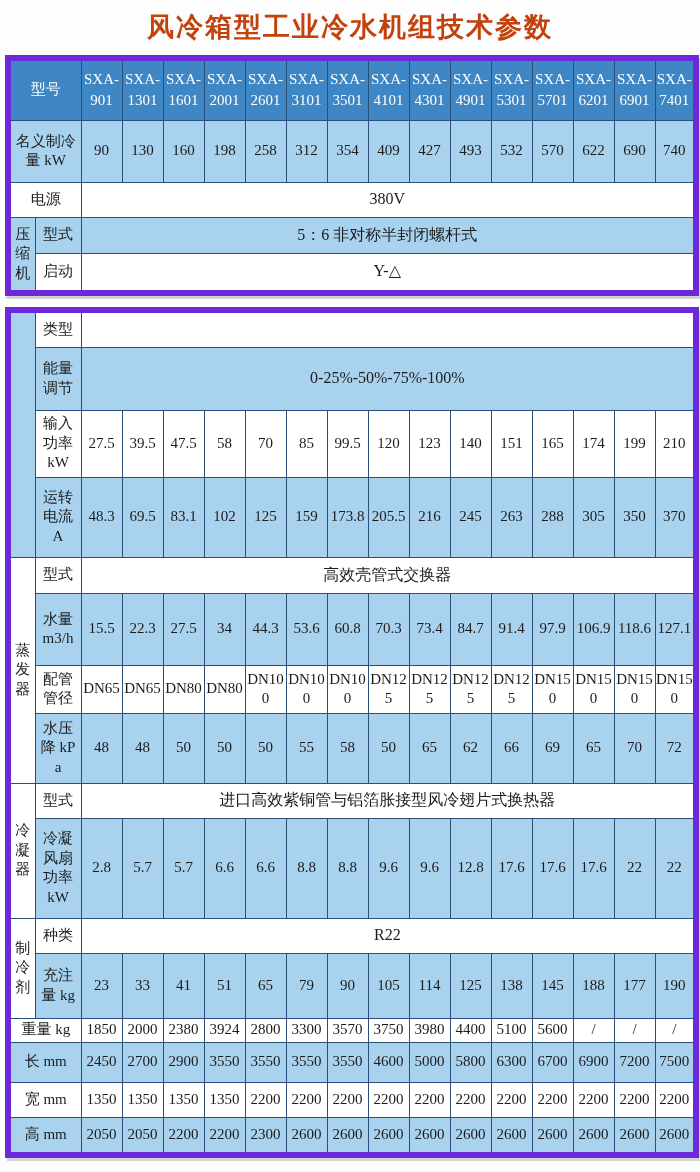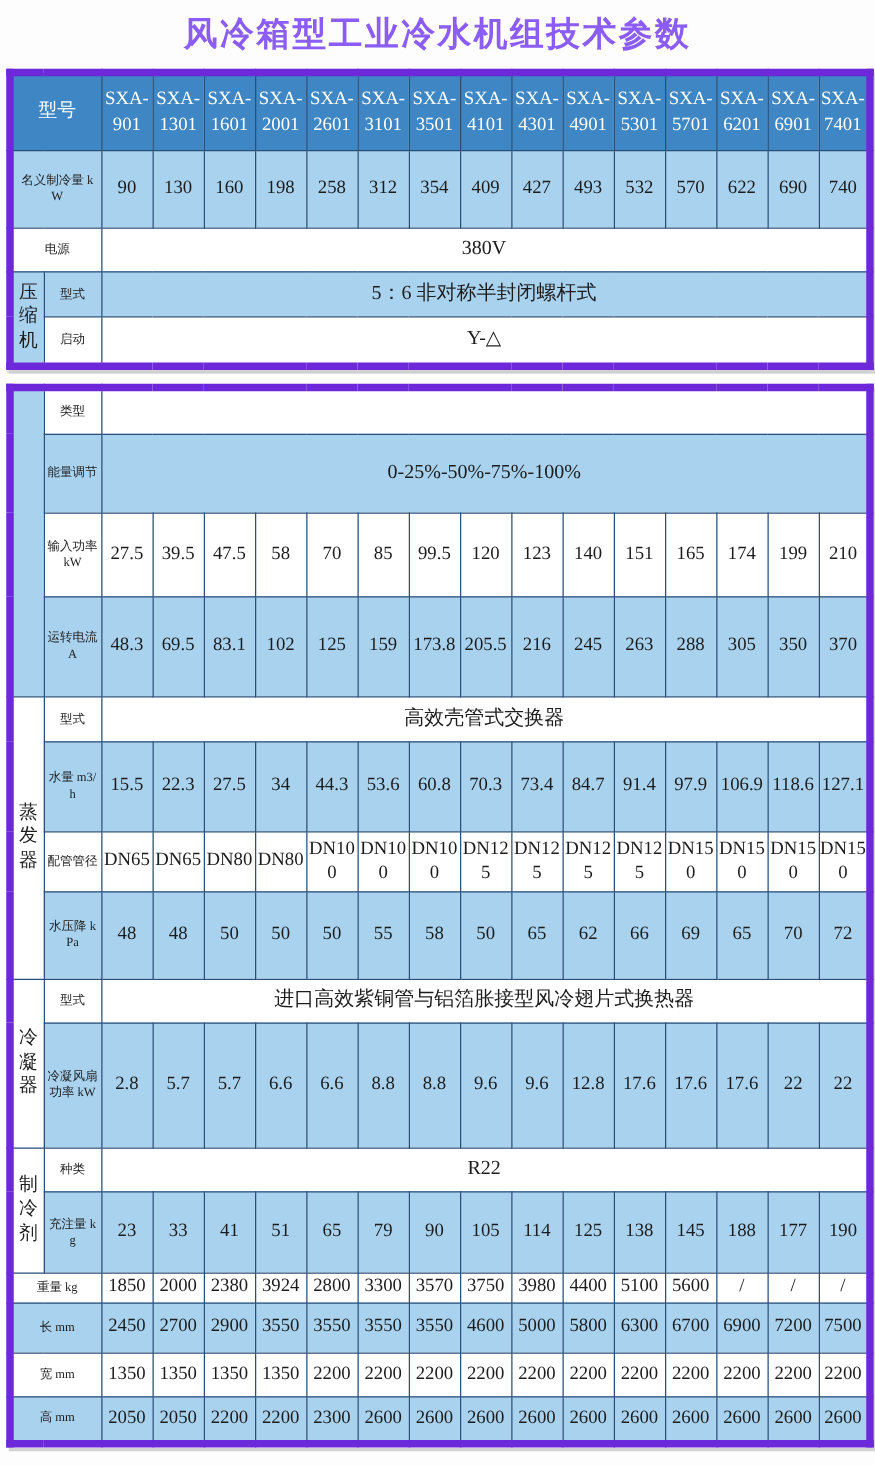--- a/index.html
+++ b/index.html
@@ -4,37 +4,37 @@
 <style>
   html,body{margin:0;padding:0;}
   body{
     width:700px;height:1172px;background:#fdfdfd;
     font-family:"Liberation Sans",sans-serif;color:#1c1c1c;
     overflow:hidden;
   }
   .title{
     font-family:"Liberation Serif",serif;font-weight:bold;
     font-size:27px;text-align:center;margin:9px 0 10px 0;
-    letter-spacing:2px;color:#8b5cf6;
+    letter-spacing:2px;color:#c2410c;
   }
   table{
     border-collapse:collapse;table-layout:fixed;width:688px;margin-left:5px;
     box-shadow:2px 3px 0 rgba(160,160,160,.45);
     border:6px solid #6d28d9;
   }
   td{
     border:1px solid #2a4f79;text-align:center;vertical-align:middle;
     padding:1px 0;word-break:break-all;line-height:1.3;
     font-family:"Liberation Serif",serif;font-size:15px;
   }
   .bg-blue{background:#a9d2ef;}
   .bg-white{background:#ffffff;}
   .bg-head{background:#3e86c4;color:#ffffff;}
   .glabel{font-size:15px;padding:0 2px;}
-  .rlabel{font-size:10px;padding:0 2px;}
+  .rlabel{font-size:15px;padding:0 2px;}
   .mcell{font-size:16px;word-break:normal;}
   .dcell{font-size:15px;}
   .hcell{font-size:15px;line-height:1.45;}
   .gap{height:9px;background:transparent;border-top:1px solid #cfcfcf;margin:1px 5px 0 5px;}
   .wavy{text-decoration-style:wavy;text-decoration-color:#e03030;text-underline-offset:2px;}
 </style>
 </head>
 <body>
 
 <div class="title">风冷箱型工业冷水机组技术参数</div>

